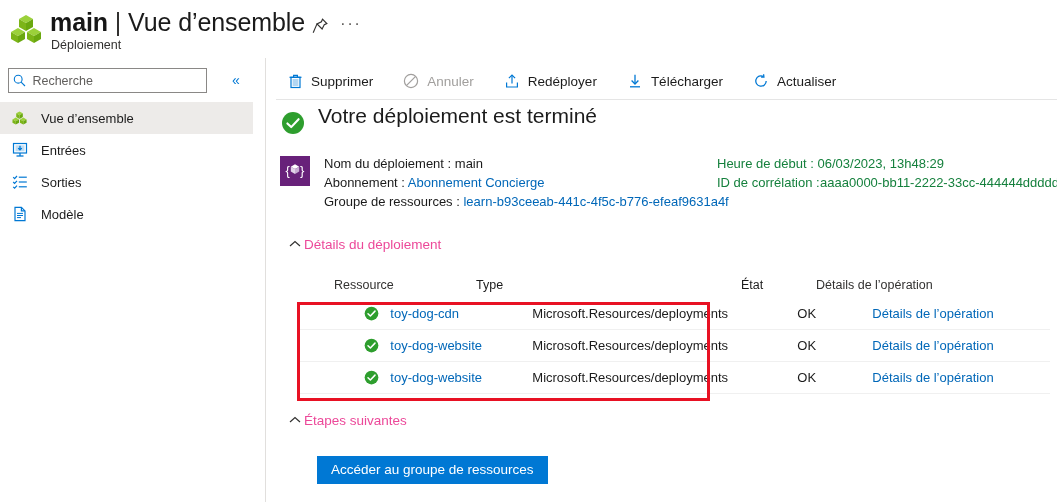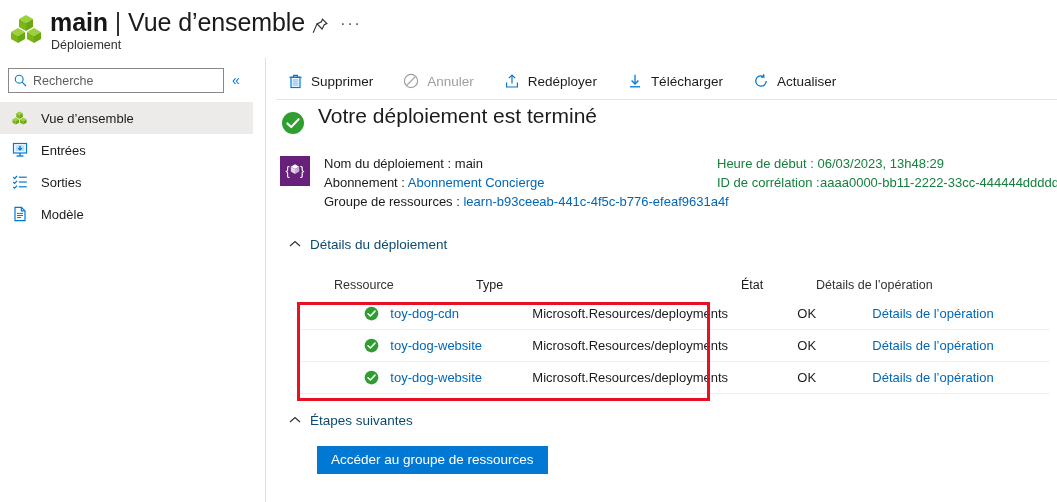--- a/index.html
+++ b/index.html
@@ -20,21 +20,21 @@
                letter-spacing:-0.1px; color:#161616; white-space:nowrap; }
   .hdr-title .sep { font-weight:300; color:#323130; }
   .hdr-title .sub { font-weight:400; color:#1b1b1b; }
   .hdr-sub { position:absolute; left:51px; top:38px; font-size:12.5px; color:#323130; }
   .pin-icon { position:absolute; left:310px; top:16px; width:20px; height:20px; cursor:pointer; }
   .ellipsis { position:absolute; left:340px; top:14px; font-size:17px; color:#605e5c;
               letter-spacing:1.5px; cursor:pointer; }
 
   
   .sidebar { position:absolute; left:0; top:58px; width:265px; height:444px; background:#fff; }
-  .search-wrap { position:absolute; left:8px; top:10px; width:216px; height:25px;
+  .search-wrap { position:absolute; left:8px; top:10px; width:199px; height:25px;
                  border:1px solid #8a8886; background:#fff; display:flex; align-items:center; }
   .search-ico { width:22px; display:flex; justify-content:center; align-items:center; }
   .search-input { border:0; outline:0; font-size:12.5px; color:#605e5c;
                   font-family:"Liberation Sans", sans-serif; width:180px; background:transparent; }
   .search-input::placeholder { color:#605e5c; }
   .collapse-chev { position:absolute; left:232px; top:14px; font-size:14px; color:#0078d4;
                    cursor:pointer; user-select:none; }
   .nav { position:absolute; left:0; top:44px; width:253px; }
   .nav-item { position:relative; height:32px; display:flex; align-items:center;
               padding-left:12px; font-size:13px; color:#1b1b1b; cursor:pointer; }
@@ -68,38 +68,38 @@
   .dep-icon svg { display:block; }
   .info-left { position:absolute; left:44px; top:-2px; font-size:13px; line-height:19px; color:#1b1b1b; }
   .info-right { position:absolute; left:437px; top:-2px; font-size:13px; line-height:19px; color:#15803d; }
   .info-right .clipline { position:relative; white-space:nowrap; }
   .info-right .clipval { position:absolute; left:103px; top:0; }
   a.lnk { color:#0067b8; text-decoration:none; cursor:pointer; }
 
   .section-head { position:relative; margin-top:12px; margin-left:10px; height:24px;
                   display:flex; align-items:center; cursor:pointer; }
   .chev-up { width:18px; height:12px; display:flex; align-items:center; justify-content:center; }
-  .section-head .sh-text { margin-left:6px; font-size:13.5px; color:#0c4a6e; }
+  .section-head .sh-text { margin-left:0; font-size:13.5px; color:#ec4899; }
 
   
   .tbl { position:relative; margin-top:10px; margin-left:22px; width:752px; }
   .tbl-head { display:flex; height:26px; align-items:center; font-size:12.5px; color:#323130;margin-top:16px; }
   .tbl-row { display:flex; height:32px; align-items:center; font-size:13px;
              border-bottom:1px solid #f0f0f0;justify-content:center; }
   .tbl-row:first-of-type { border-top:1px solid #f0f0f0; }
   .c-ico { width:36px; display:flex; align-items:center; padding-left:10px; }
   .c-res { width:142px; }
   .c-type { width:265px; color:#1b1b1b; }
   .c-state { width:75px; color:#1b1b1b; }
   .c-det { width:auto; }
 
   .redbox { position:absolute; left:297px; top:302px; width:413px; height:99px;
             border:3px solid #e81123; pointer-events:none; }
 
-  .btn-primary { display:inline-block; margin-top:14px; margin-left:41px; height:28px;
+  .btn-primary { display:inline-block; margin-top:24px; margin-left:41px; height:28px;
                  padding:0 14px; background:#0078d4; color:#fff; font-size:13.5px;
                  border:0; line-height:28px; cursor:pointer;
                  font-family:"Liberation Sans", sans-serif; }
 </style>
 </head>
 <body>
 
 <div class="page">
 
   <div class="header">

